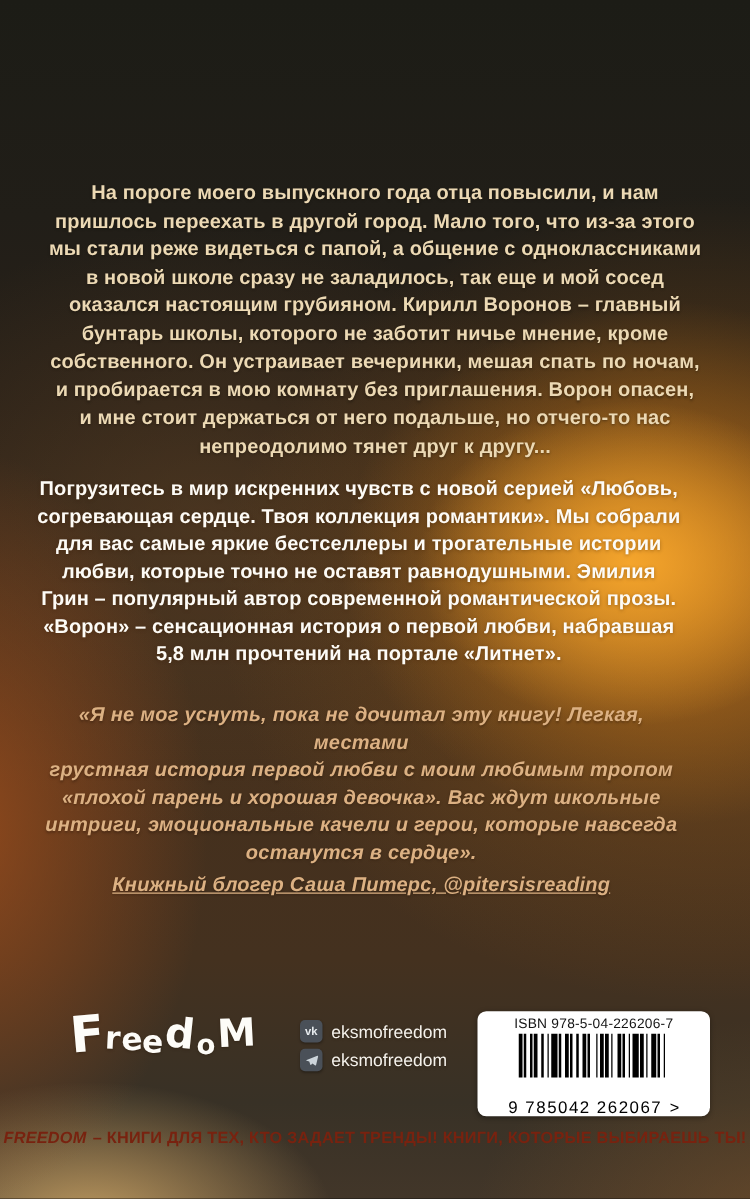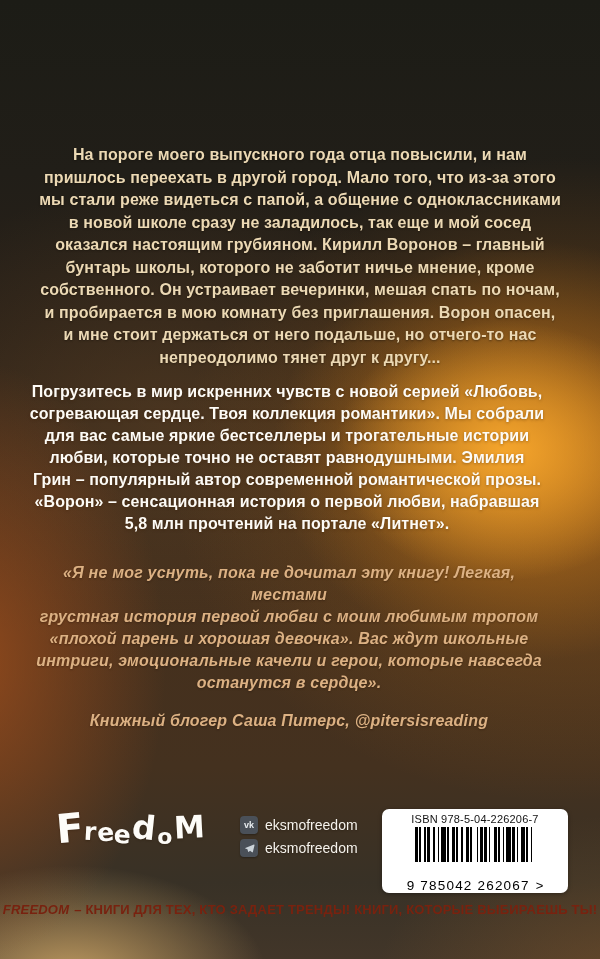--- a/index.html
+++ b/index.html
@@ -31,21 +31,21 @@
   .series-note{
     top:381px;left:7px;width:560px;text-align:center;
     color:#fdfbf6;font-size:16px;line-height:22px;font-weight:bold;
     letter-spacing:.1px;text-shadow:0 1px 3px rgba(60,30,5,.4);
   }
   .quote{
     top:562px;left:30px;width:518px;text-align:center;
     color:#dcb183;font-size:16px;line-height:22px;font-style:italic;font-weight:bold;
     letter-spacing:.2px;text-shadow:0 1px 2px rgba(30,15,5,.35);
   }
-  .quote-attr{margin-top:16px;}
+  .quote-attr{margin-top:4px;text-decoration:underline;}
   
   .logo{
     top:806px;left:56px;width:180px;height:52px;
     display:flex;align-items:baseline;color:#fdfcf8;
     font-family:"DejaVu Sans",sans-serif;font-weight:bold;
     text-shadow:0 1px 2px rgba(40,25,10,.4);
   }
   .logo span{display:inline-block;line-height:1;}
   .logo .l0{font-size:40px;transform:rotate(-5deg) translateY(2px);}
   .logo .l1{font-size:25px;transform:rotate(3deg);margin-left:1px;}

